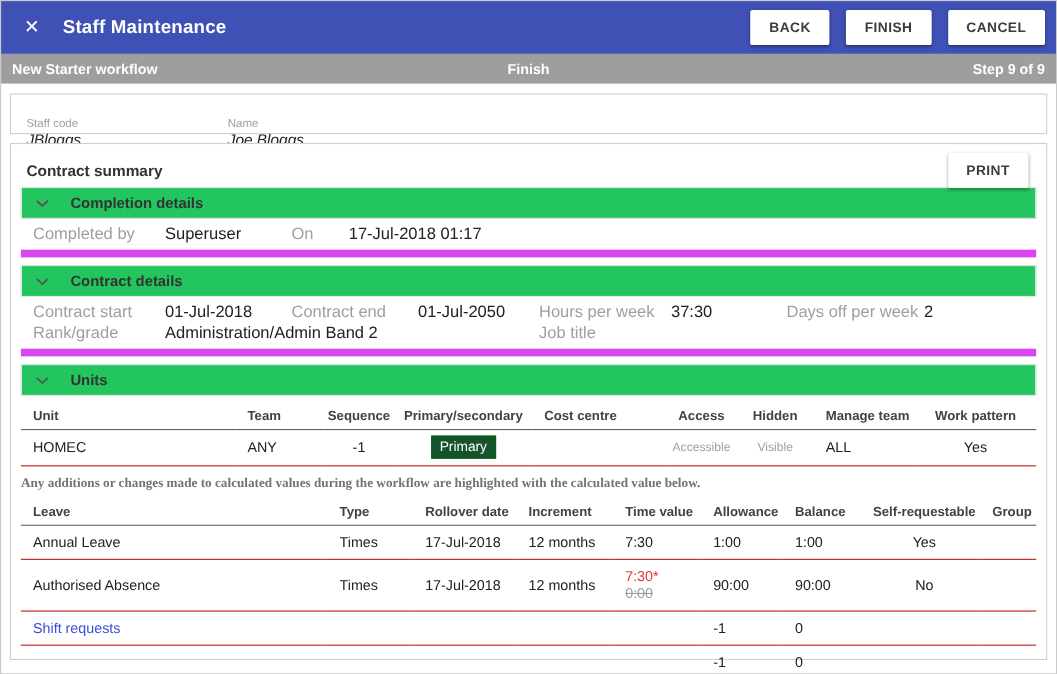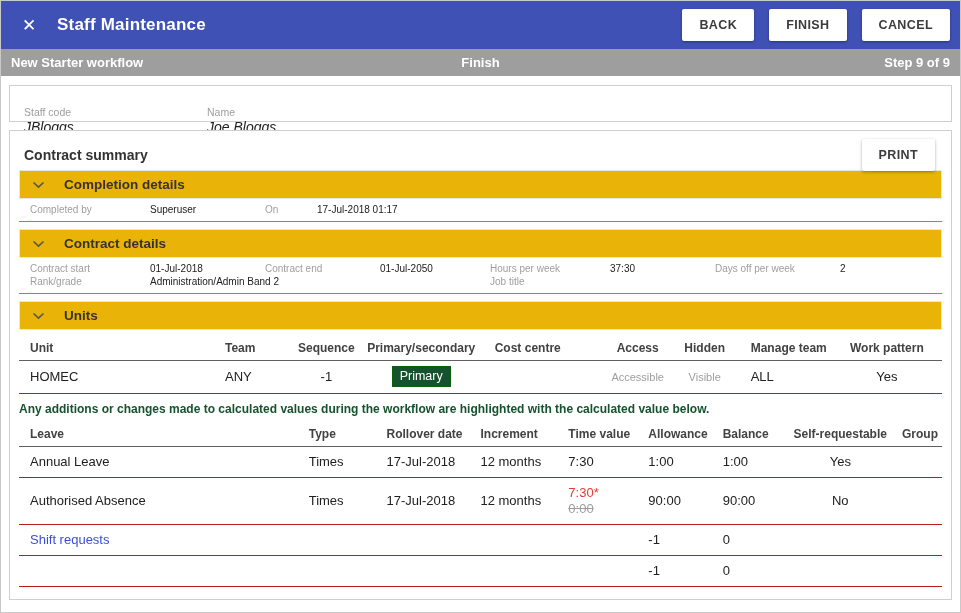--- a/index.html
+++ b/index.html
@@ -42,29 +42,29 @@
   .field .flabel { font-size:10.5px; color:#9e9e9e; line-height:13px; }
   .field .fvalue { font-size:14px; color:#212121; line-height:17px;font-style:italic; }
   .field.staff-code { left:14px; }
   .field.name { left:197px; }
 
   .panel { border:1px solid #cfcfcf; margin-top:8px; height:470px; position:relative; background:#fff; }
   .panel-title { font-size:14px; font-weight:bold; color:#333; padding:16px 0 0 14px; }
   .print-btn { position:absolute; top:8px; right:16px; }
 
   .section-bar {
-    margin:7px 9px 0 9px; height:29px; background:#eab308;
+    margin:7px 9px 0 9px; height:29px; background:#22c55e;
     border:1px solid #e6e6e6; display:flex; align-items:center; cursor:pointer;
   }
   .section-bar .chev { margin-left:12px; display:flex; align-items:center; }
   .section-bar .stitle { font-size:13.5px; font-weight:600; color:#333; margin-left:19px; }
 
   .kv-row {
-    margin:0 9px; padding:5px 0 6px 11px; border-bottom:1px solid #d946ef;
-    display:grid; font-size:10px; align-items:baseline;
+    margin:0 9px; padding:5px 0 6px 11px; border-bottom:7px solid #d946ef;
+    display:grid; font-size:15px; align-items:baseline;
   }
   .completion-grid { grid-template-columns:120px 115px 52px auto; }
   .contract-grid { grid-template-columns:120px 115px 115px 110px 120px 105px 125px auto; row-gap:2px; }
   .klabel { color:#9e9e9e; }
   .kvalue { color:#212121; }
   .span3 { grid-column:2 / span 3; }
 
   table { width:calc(100% - 18px); margin:6px 9px 0 9px; border-collapse:separate; border-spacing:0; }
   th {
     font-size:12px; font-weight:bold; color:#424242; text-align:left;
@@ -73,21 +73,21 @@
   td {
     font-size:13px; color:#212121; padding:5px 4px 6px 11px;
     border-bottom:1px solid #b91c1c; vertical-align:middle;
   }
   .c { text-align:center; padding-left:4px; }
   .muted-sm { font-size:11px; color:#9e9e9e; }
   .badge {
     display:inline-block; background:#14532d; border:1px solid #0b610b; color:#fff;
     font-size:12.5px; padding:2px 7px 3px 7px;
   }
-  .note { margin:8px 9px 2px 9px; font-size:12px; font-weight:bold; color:#14532d; }
+  .note { margin:8px 9px 2px 9px; font-size:12px; font-weight:bold; color:#737373;font-family:Liberation Serif, serif; }
   .link { color:#3b4ed8; cursor:pointer; text-decoration:none; }
   .tv-new { color:#e53935; }
   .tv-old { color:#9e9e9e; text-decoration:line-through; display:block; margin-top:1px; }
   .leaves-table td { padding-top:7px; padding-bottom:8px; }
 </style>
 </head>
 <body>
 
 <div class="window">
 

